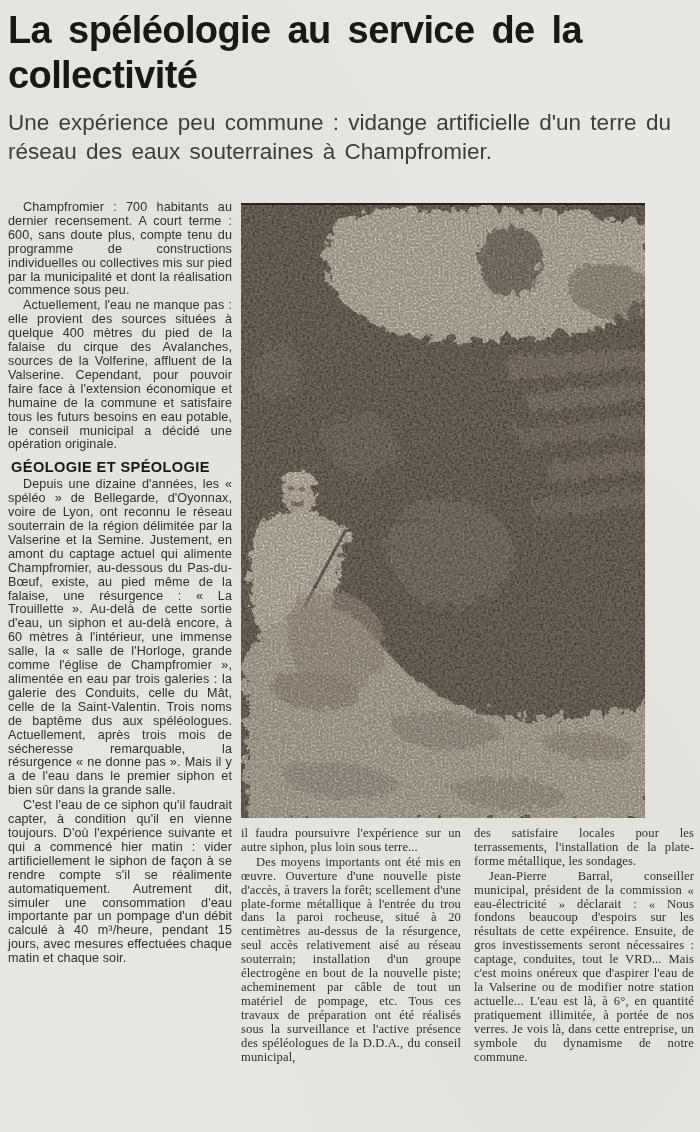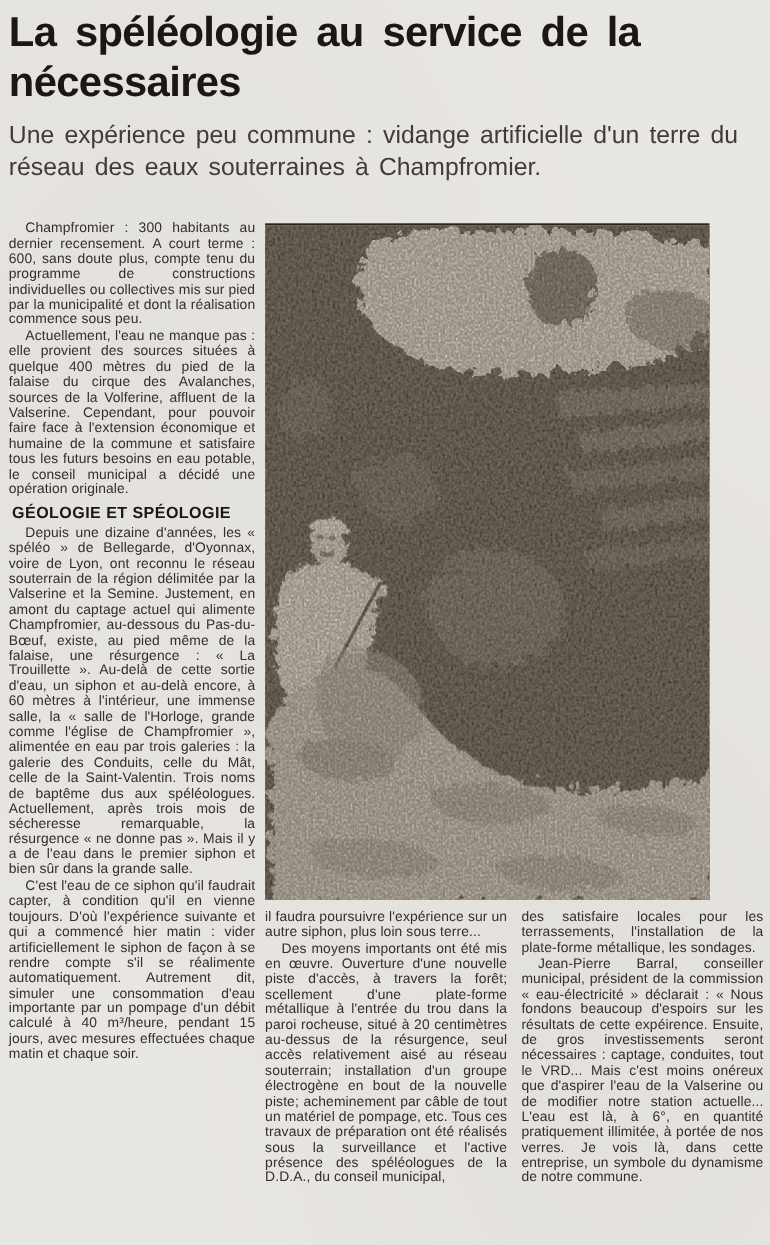--- a/index.html
+++ b/index.html
@@ -33,21 +33,21 @@
     color:var(--subhead_ink,#403c37);
     font-weight:normal;
   }
   .content{
     position:absolute;
     top:201px;left:8px;right:5px;bottom:0;
     display:flex;
     gap:9px;
   }
   .col-left{width:224px;flex:none;}
-  .right-area{flex:1;min-width:0;}
+  .right-area{flex:1;min-width:0;font-family:Liberation Serif, serif;}
   .body-par{
     margin:0;
     font-size:12.6px;
     line-height:13.9px;
     text-align:justify;
     letter-spacing:0.1px;
   }
   .body-par.indent{text-indent:15px;}
   .par-gap{margin-top:1px;}
   h2.section-heading{
@@ -67,28 +67,28 @@
   }
   .bottom-cols{display:flex;gap:13px;padding-right:1px;}
   .bottom-cols .bcol{flex:1;min-width:0;}
 </style>
 </head>
 <body>
 
 <div class="page">
 
   <div class="header">
-    <h1 class="headline">La spéléologie au service de la nécessaires</h1>
+    <h1 class="headline">La spéléologie au service de la collectivité</h1>
     <p class="subhead">Une expérience peu commune : vidange artificielle d'un terre du réseau des eaux souterraines à Champfromier.</p>
   </div>
 
   <div class="content">
 
     <div class="col-left">
-      <p class="body-par indent">Champfromier : 300 habitants au dernier recensement. A court terme : 600, sans doute plus, compte tenu du programme de constructions individuelles ou collectives mis sur pied par la municipalité et dont la réalisation commence sous peu.</p>
+      <p class="body-par indent">Champfromier : 700 habitants au dernier recensement. A court terme : 600, sans doute plus, compte tenu du programme de constructions individuelles ou collectives mis sur pied par la municipalité et dont la réalisation commence sous peu.</p>
       <p class="body-par indent par-gap">Actuellement, l'eau ne manque pas : elle provient des sources situées à quelque 400 mètres du pied de la falaise du cirque des Avalanches, sources de la Volferine, affluent de la Valserine. Cependant, pour pouvoir faire face à l'extension économique et humaine de la commune et satisfaire tous les futurs besoins en eau potable, le conseil municipal a décidé une opération originale.</p>
       <h2 class="section-heading">GÉOLOGIE ET SPÉOLOGIE</h2>
       <p class="body-par indent">Depuis une dizaine d'années, les « spéléo » de Bellegarde, d'Oyonnax, voire de Lyon, ont reconnu le réseau souterrain de la région délimitée par la Valserine et la Semine. Justement, en amont du captage actuel qui alimente Champfromier, au-dessous du Pas-du-Bœuf, existe, au pied même de la falaise, une résurgence : « La Trouillette ». Au-delà de cette sortie d'eau, un siphon et au-delà encore, à 60 mètres à l'intérieur, une immense salle, la « salle de l'Horloge, grande comme l'église de Champfromier », alimentée en eau par trois galeries : la galerie des Conduits, celle du Mât, celle de la Saint-Valentin. Trois noms de baptême dus aux spéléologues. Actuellement, après trois mois de sécheresse remarquable, la résurgence « ne donne pas ». Mais il y a de l'eau dans le premier siphon et bien sûr dans la grande salle.</p>
       <p class="body-par indent par-gap">C'est l'eau de ce siphon qu'il faudrait capter, à condition qu'il en vienne toujours. D'où l'expérience suivante et qui a commencé hier matin : vider artificiellement le siphon de façon à se rendre compte s'il se réalimente automatiquement. Autrement dit, simuler une consommation d'eau importante par un pompage d'un débit calculé à 40 m³/heure, pendant 15 jours, avec mesures effectuées chaque matin et chaque soir.</p>
     </div>
 
     <div class="right-area">
 
       <figure class="photo">
         <svg width="404" height="613" viewBox="0 0 404 613" xmlns="http://www.w3.org/2000/svg">

